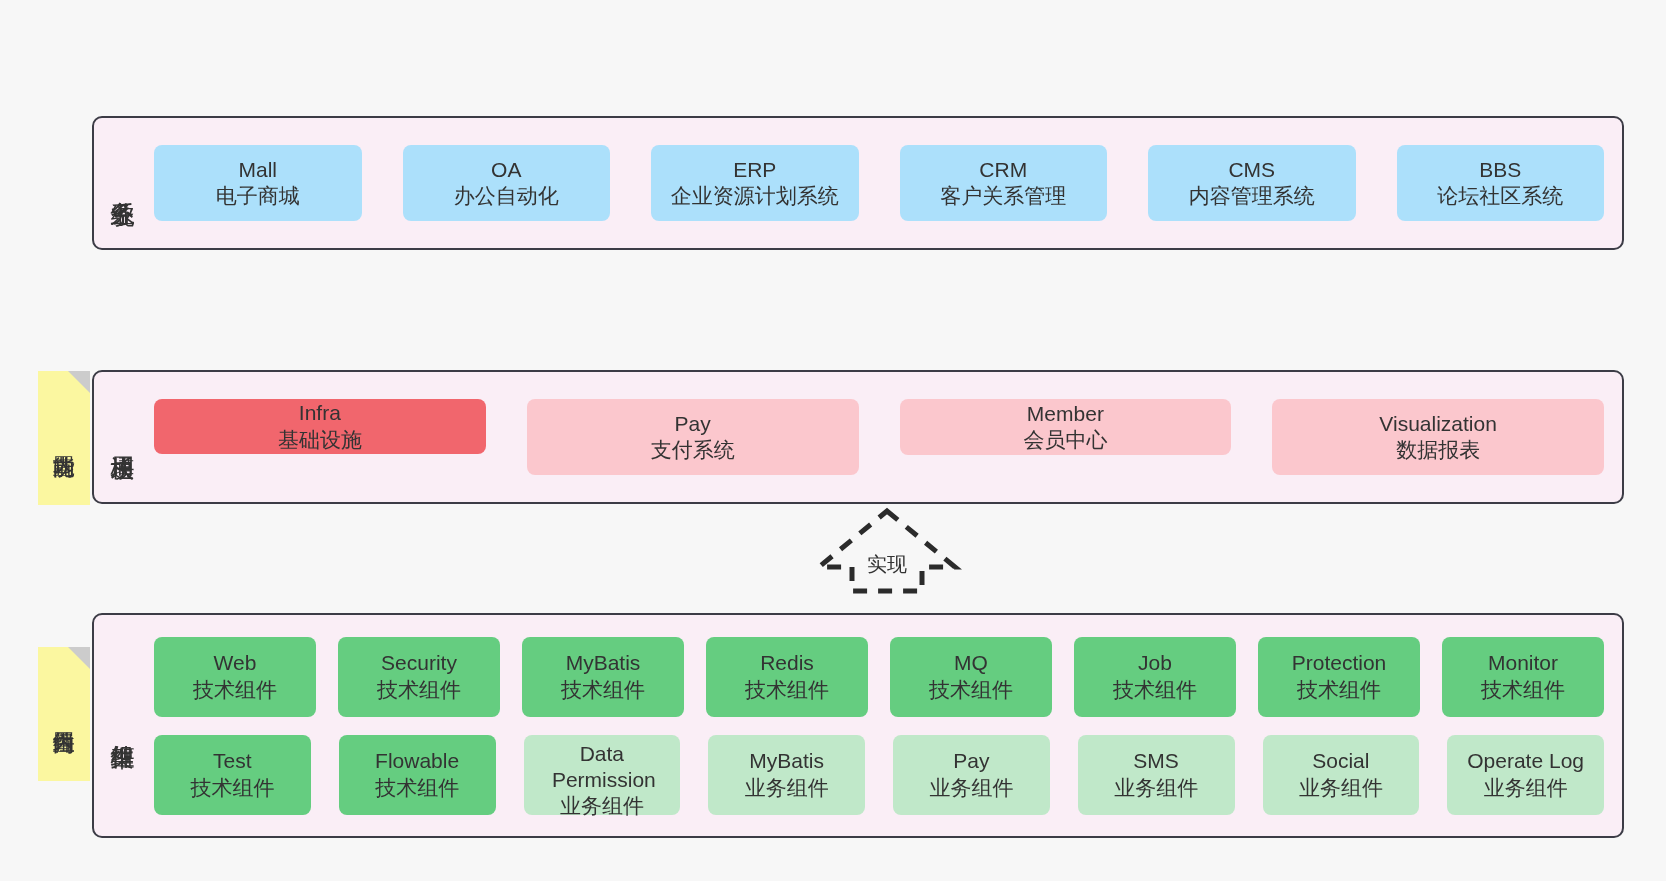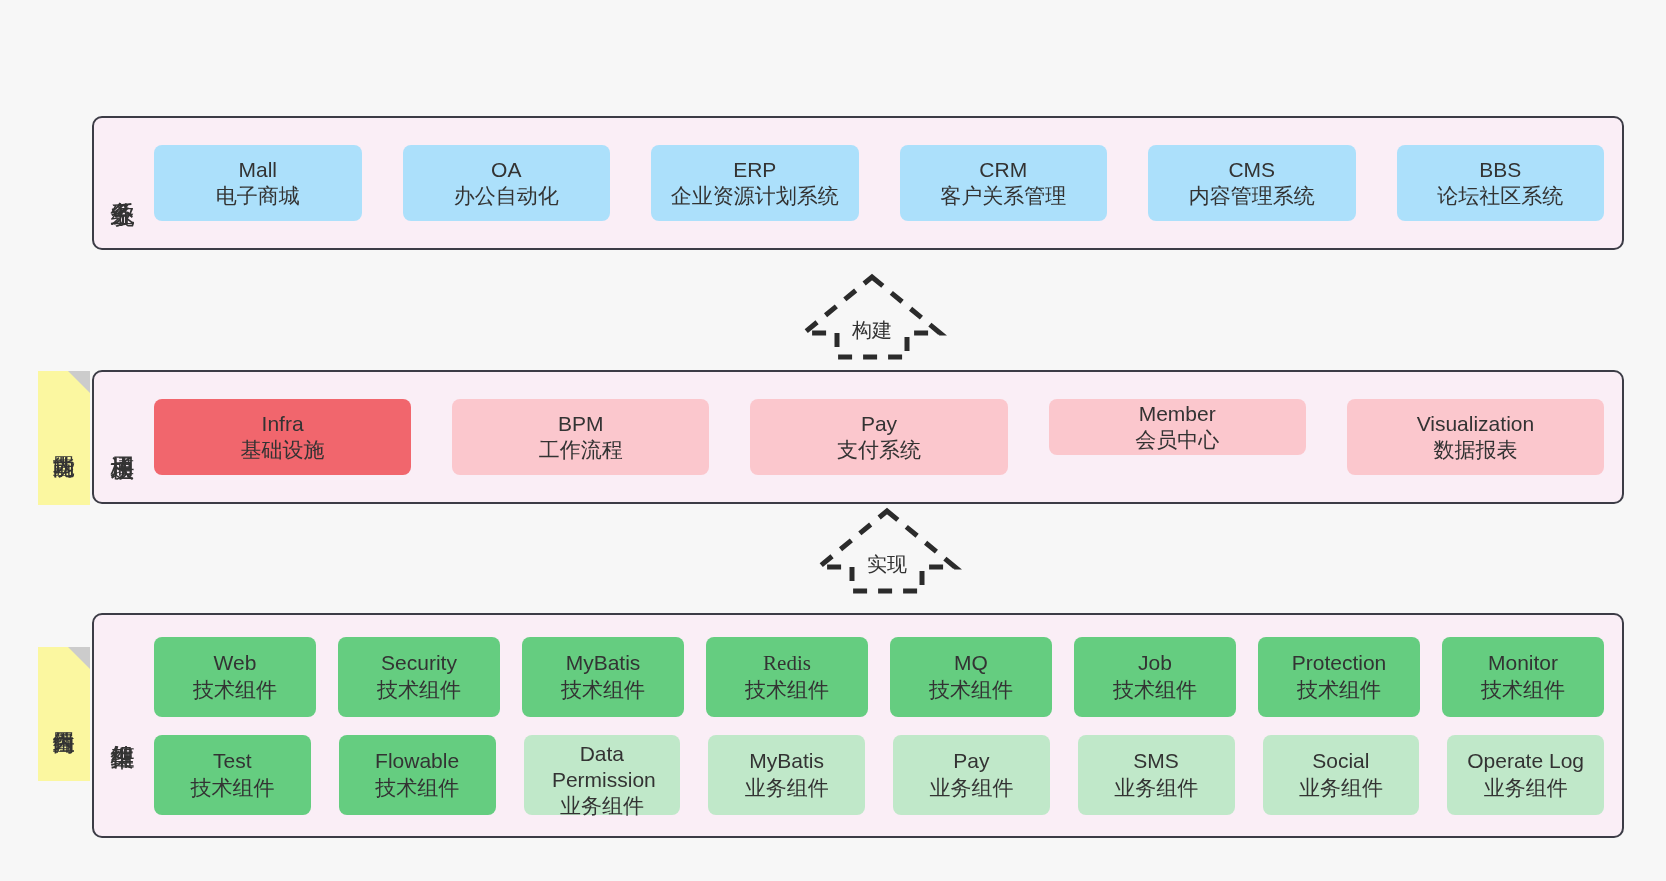--- a/index.html
+++ b/index.html
@@ -163,43 +163,33 @@
           <span class="sub">内容管理系统</span>
         </div>
         <div class="card c-blue" style="height:76px;">
           <span class="ttl">BBS</span>
           <span class="sub">论坛社区系统</span>
         </div>
       </div>
     </div>
   </div>
 
-  <div class="arrow" style="left:797px; top:271px; width:150px; height:90px;">
-    <svg width="150" height="90" viewBox="0 0 150 90">
-      <path d="M 75 6 L 143 62 L 110 62 L 110 86 L 40 86 L 40 62 L 7 62 Z" fill="none" stroke="#2b2b2b" stroke-width="5" stroke-dasharray="14 11" stroke-linecap="butt" stroke-linejoin="miter"></path>
-    </svg>
-    <span class="arrow-label" style="top:46px;">构建</span>
-  </div>
 
   <div class="note" style="left:38px; top:371px; width:52px; height:134px;">
     <span class="fold"></span>
     <span>内置功能</span>
   </div>
 
   <div class="layer" style="left:92px; top:370px; width:1532px; height:134px;">
     <div class="layer-title">通用模块</div>
     <div class="layer-body">
       <div class="row">
-        <div class="card c-red" style="height:76px;">
+        <div class="card c-red" style="height:55px;">
           <span class="ttl">Infra</span>
           <span class="sub">基础设施</span>
-        </div>
-        <div class="card c-pink" style="height:76px;">
-          <span class="ttl">BPM</span>
-          <span class="sub">工作流程</span>
         </div>
         <div class="card c-pink" style="height:76px;">
           <span class="ttl">Pay</span>
           <span class="sub">支付系统</span>
         </div>
         <div class="card c-pink" style="height:56px;">
           <span class="ttl">Member</span>
           <span class="sub">会员中心</span>
         </div>
         <div class="card c-pink" style="height:76px;">
@@ -232,21 +222,21 @@
           <span class="sub">技术组件</span>
         </div>
         <div class="card c-green" style="height:80px;">
           <span class="ttl">Security</span>
           <span class="sub">技术组件</span>
         </div>
         <div class="card c-green" style="height:80px;">
           <span class="ttl">MyBatis</span>
           <span class="sub">技术组件</span>
         </div>
-        <div class="card c-green" style="height:80px;font-family:Liberation Serif, serif;">
+        <div class="card c-green" style="height:80px;">
           <span class="ttl">Redis</span>
           <span class="sub">技术组件</span>
         </div>
         <div class="card c-green" style="height:80px;">
           <span class="ttl">MQ</span>
           <span class="sub">技术组件</span>
         </div>
         <div class="card c-green" style="height:80px;text-align:center;">
           <span class="ttl">Job</span>
           <span class="sub">技术组件</span>

